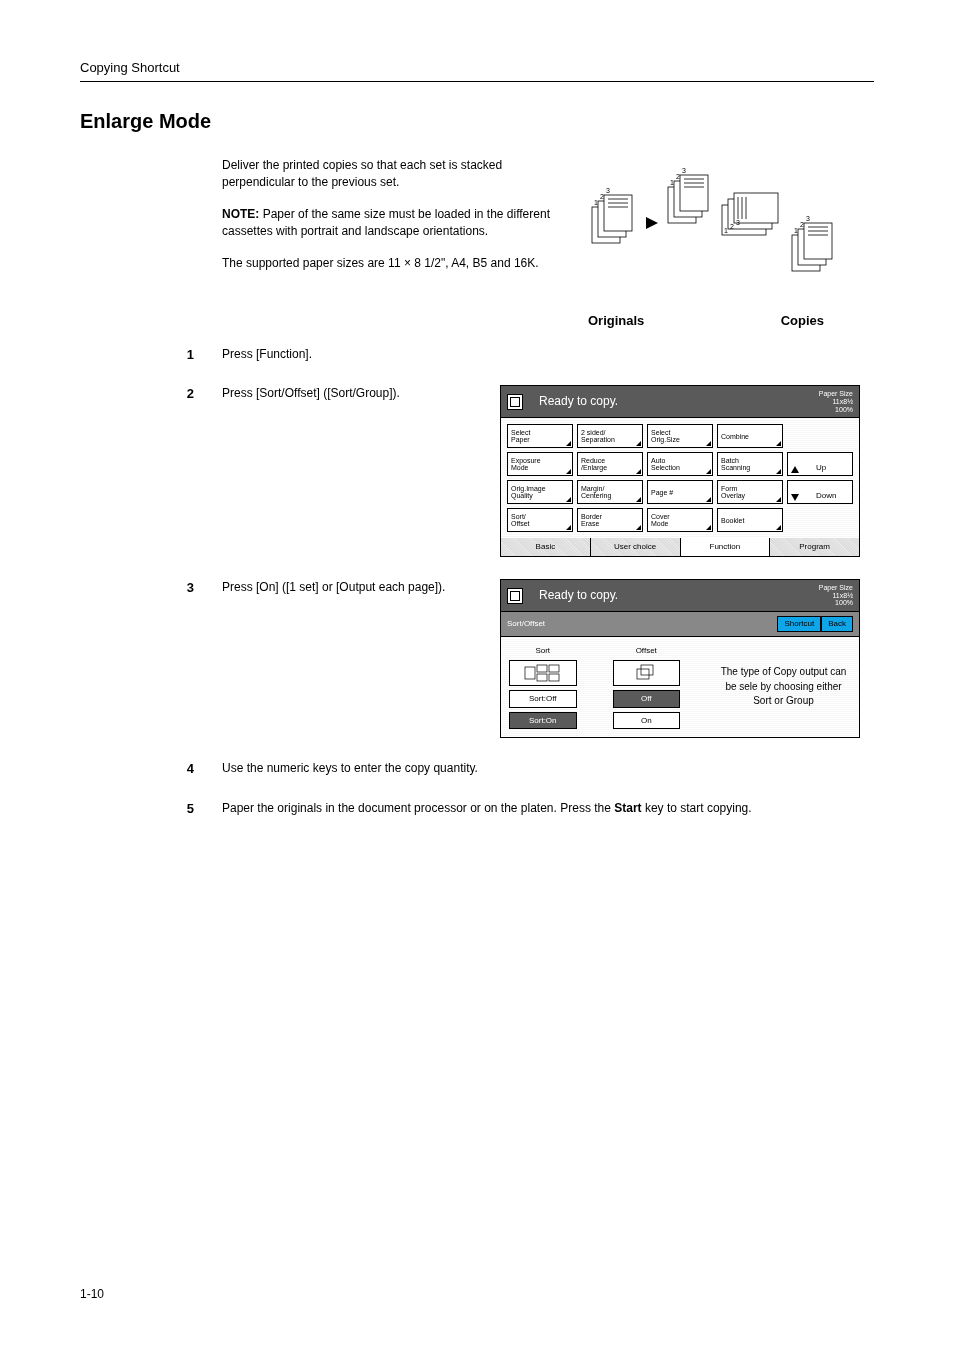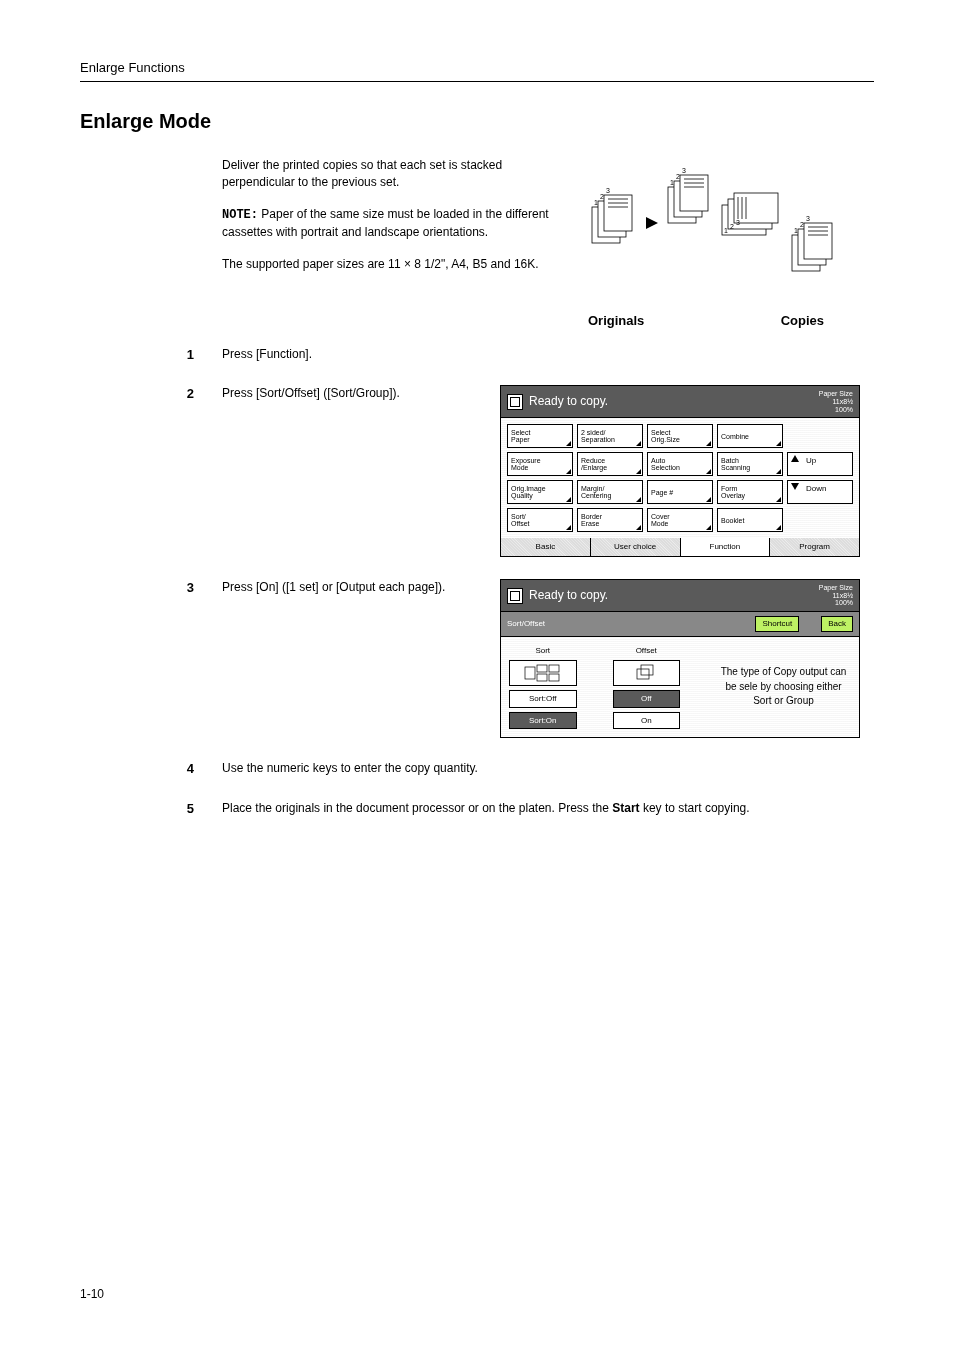--- a/index.html
+++ b/index.html
@@ -35,21 +35,21 @@
     display: flex;
     align-items: flex-start;
     gap: 20px;
   }
   .intro-text {
     width: 340px;
     font-size: 12px;
     line-height: 1.45;
   }
   .intro-text p { margin-bottom: 14px; }
-  .note-label { font-weight: bold; font-family: Liberation Mono, monospace; }
+  .note-label { font-weight: bold; }
   .diagram {
     width: 260px;
     height: 150px;
     position: relative;
   }
   .diag-labels {
     display: flex;
     justify-content: space-between;
     font-weight: bold;
     font-size: 13px;
@@ -94,21 +94,21 @@
   }
   .sp-top {
     background: #5a5a5a;
     color: #fff;
     padding: 4px 6px;
     display: flex;
     align-items: center;
     justify-content: space-between;
     border: 1px solid #000;
   }
-  .sp-top-left { display:flex; align-items:center; gap:6px; }
+  .sp-top-left { display:flex; align-items:center; gap:16px; }
   .sp-icon {
     width: 16px; height: 16px; background:#fff; border:1px solid #000;
     display:inline-flex; align-items:center; justify-content:center;
   }
   .sp-icon-inner { width:10px; height:10px; border:1px solid #000; }
   .sp-title { font-size: 12px; }
   .sp-right { text-align:right; font-size:7px; line-height:1.1; }
   .sp-grid {
     display: grid;
     grid-template-columns: repeat(5, 1fr);
@@ -123,21 +123,21 @@
     display:flex; flex-direction:column; justify-content:center;
     position:relative;
   }
   .sp-btn .corner {
     position:absolute; right:1px; bottom:1px; width:0; height:0;
     border-left:5px solid transparent; border-bottom:5px solid #000;
   }
   .sp-nav {
     background:#fff; border:1px solid #000; height:24px;
     padding:2px 3px; font-size:8px;
-    display:flex; align-items:flex-start; gap:7px;
+    display:flex; align-items:flex-end; gap:17px;
   }
   .sp-empty { }
   .sp-tabs {
     display:flex; border:1px solid #000; border-top:none;
     font-size:8px; background:#ccc;
   }
   .sp-tab {
     flex:1; text-align:center; padding:3px 0; border-right:1px solid #000;
     background: repeating-linear-gradient(45deg,#ddd,#ddd 1px,#eee 2px);
   }
@@ -148,21 +148,21 @@
     border:1px solid #000; border-top:none; padding:0;
     background: repeating-linear-gradient(0deg,#fff,#fff 1px,#eee 2px);
   }
   .sp2-row1 {
     display:flex; align-items:center; padding:4px 6px;
     background:#888; color:#fff; font-size:8px;
     border-bottom:1px solid #000;
   }
   .sp2-row1 .title { flex:1; }
   .sp2-chip {
-    background:#bef264; color:#000; border:1px solid #000; padding:1px 6px; margin-left:22px;
+    background:#0ea5e9; color:#000; border:1px solid #000; padding:1px 6px; margin-left:0;
     font-size:8px;
     text-align:center;
   }
   .sp2-content { padding:8px; display:flex; gap:36px; min-height:90px; }
   .sp2-col { display:flex; flex-direction:column; gap:4px; width:70px; }
   .sp2-label { font-size:8px; text-align:center; }
   .sp2-iconbox { height:26px; border:1px solid #000; background:#fff; display:flex; align-items:center; justify-content:center; }
   .sp2-small { border:1px solid #000; background:#fff; padding:2px 4px; font-size:8px; text-align:center; }
   .sp2-small.sel { background:#5a5a5a; color:#fff; }
   .sp2-desc { font-size:10px; text-align:center; margin-left:auto; align-self:center; width:140px; }
@@ -173,21 +173,21 @@
 
   
   .diagram svg { width:100%; height:100%; }
   .tri-up { display:inline-block; width:0;height:0;border-left:4px solid transparent;border-right:4px solid transparent;border-bottom:7px solid #000;}
   .tri-down { display:inline-block; width:0;height:0;border-left:4px solid transparent;border-right:4px solid transparent;border-top:7px solid #000;}
 </style>
 </head>
 <body>
 
 <div class="page">
-  <div class="header-line">Enlarge Functions</div>
+  <div class="header-line">Copying Shortcut</div>
 
   <h1>Enlarge Mode</h1>
 
   <div class="intro-block body-indent">
     <div class="intro-text">
       <p>Deliver the printed copies so that each set is stacked perpendicular to the previous set.</p>
       <p>
         <span class="note-label">NOTE:</span><span> Paper of the same size must be loaded in the different cassettes with portrait and landscape orientations.</span>
       </p>
       <p>The supported paper sizes are 11 × 8 1/2", A4, B5 and 16K.</p>
@@ -449,21 +449,21 @@
       <div class="step-num">4</div>
       <div class="step-body">
           <div class="step-text-full">Use the numeric keys to enter the copy quantity.</div>
         </div>
     </div>
 
     <div class="step-row">
       <div class="step-num">5</div>
       <div class="step-body">
           <div class="step-text-full">
-        <span>Place the originals in the document processor or on the platen. Press the </span><b>Start</b><span> key to start copying.</span>
+        <span>Paper the originals in the document processor or on the platen. Press the </span><b>Start</b><span> key to start copying.</span>
       </div>
         </div>
     </div>
 
   </div>
 
   <div class="footer">1-10</div>
 </div>
 
 </body></html>

